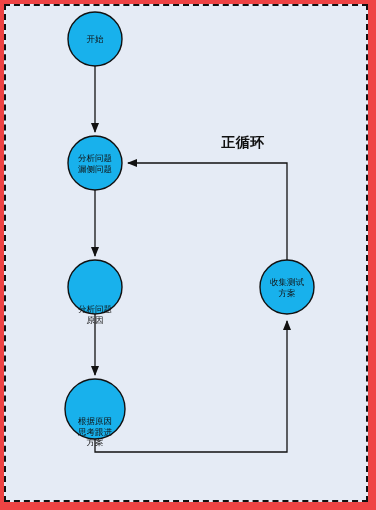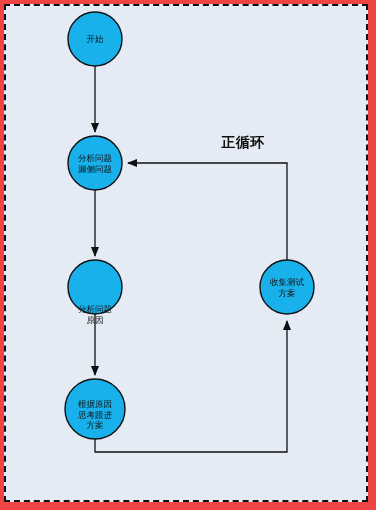--- a/index.html
+++ b/index.html
@@ -108,21 +108,21 @@
   </svg>
 
   <div class="node-label" style="left:95px; top:39px;">开始</div>
 
   <div class="node-label" style="left:95px; top:163px;">分析问题
 漏侧问题</div>
 
   <div class="node-label" style="left:95px; top:287px;margin-top:27px;">分析问题
 原因</div>
 
-  <div class="node-label" style="left:95px; top:415px;">根据原因
+  <div class="node-label" style="left:95px; top:433px;font-family:Liberation Mono, monospace;">根据原因
 思考跟进
 方案</div>
 
   <div class="node-label" style="left:287px; top:287px;">收集测试
 方案</div>
 
   <div class="cycle-label" style="left:243px; top:143px;">正循环</div>
 
 </div>
 

